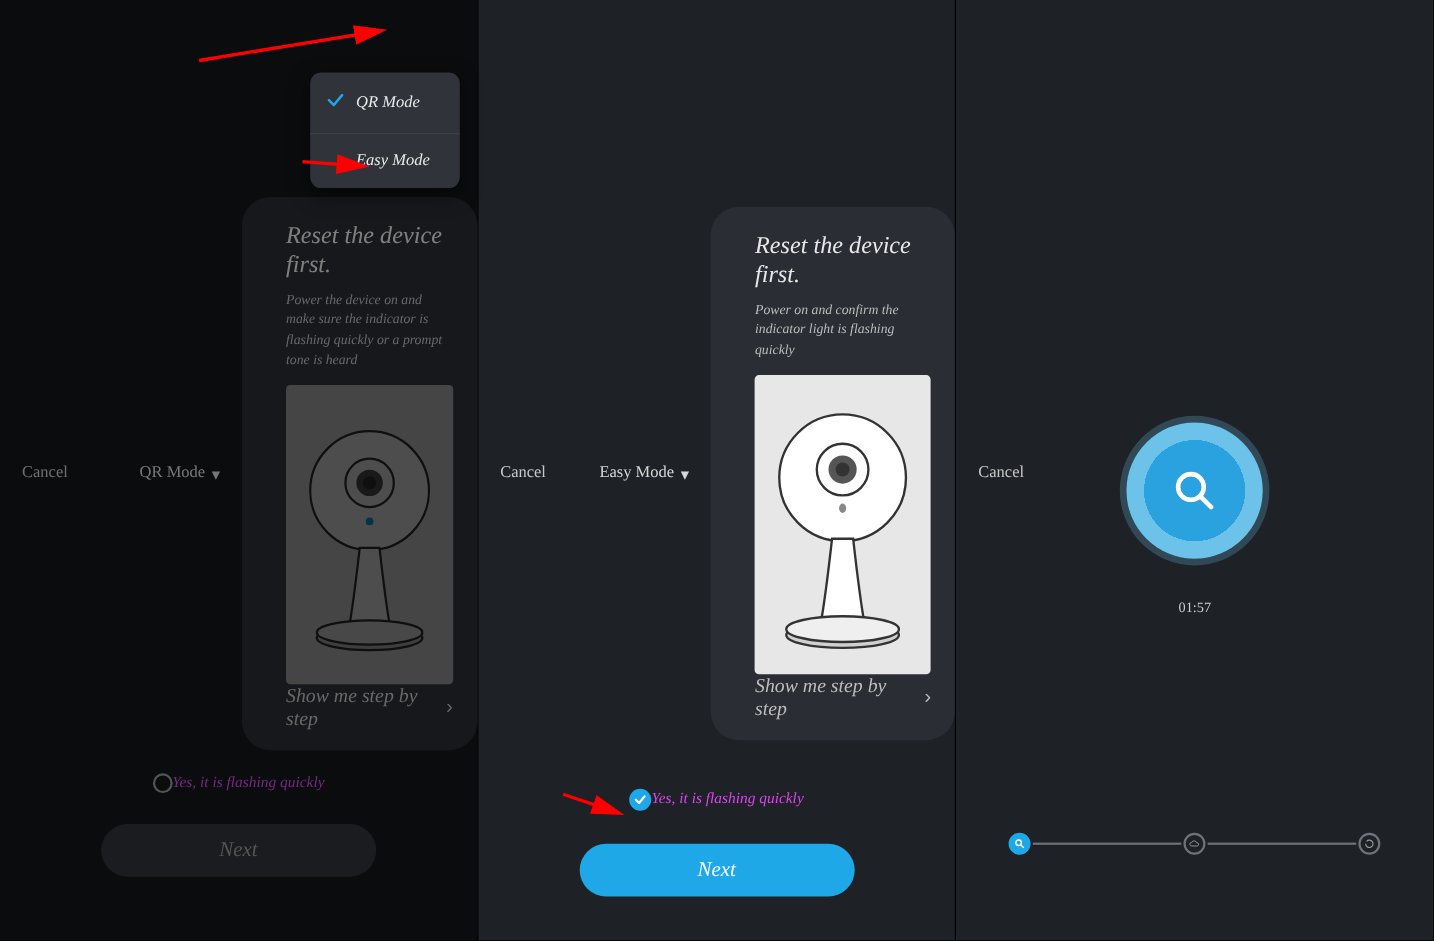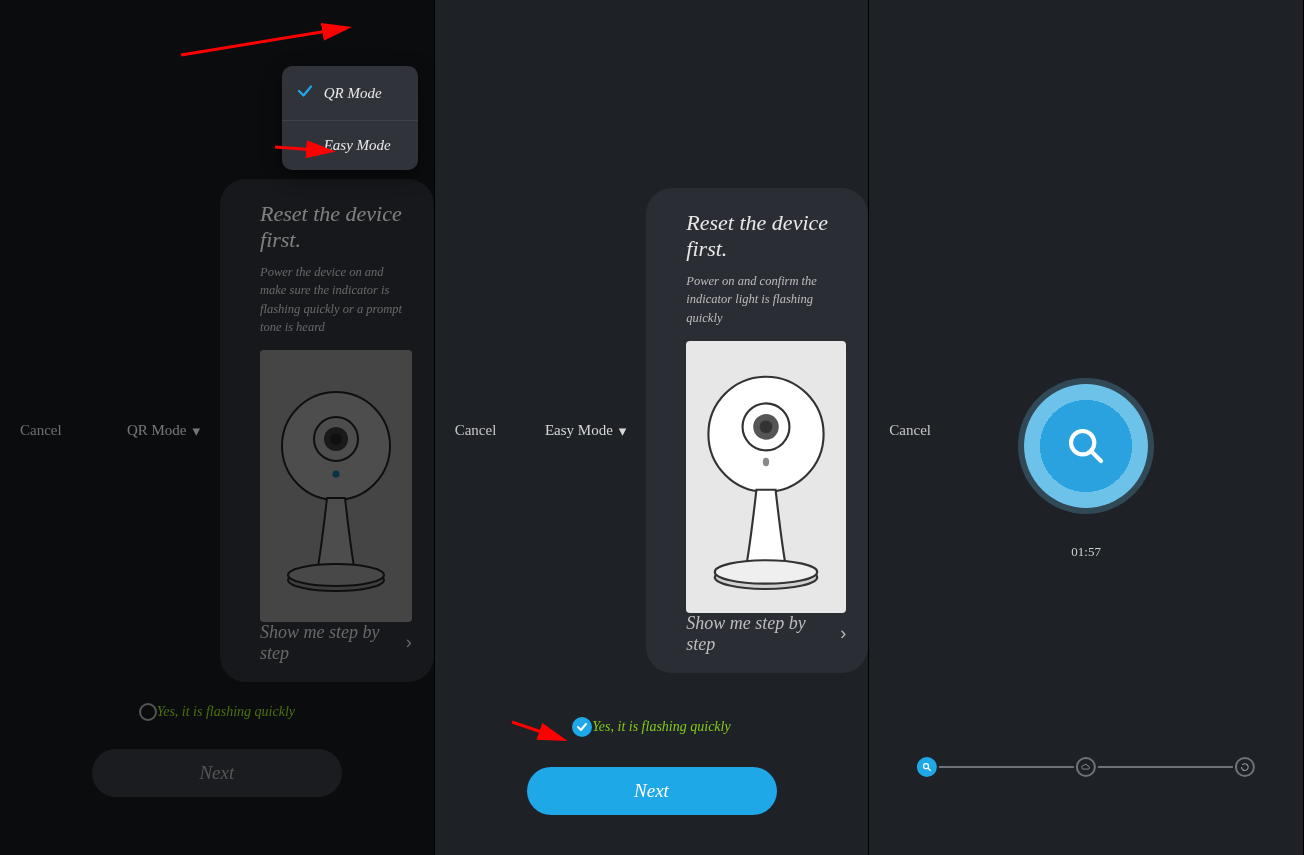--- a/index.html
+++ b/index.html
@@ -97,21 +97,21 @@
   }
   .confirm-row {
     position: absolute;
     left: 0;
     right: 0;
     display: flex;
     align-items: center;
     justify-content: center;
     gap: 0;
     font-size: 14px;
-    color: #84cc16;
+    color: #d946ef;
     font-style: italic;
   }
   .circle-unchecked {
     width: 18px;
     height: 18px;
     border: 2px solid #9a9a9a;
     border-radius: 50%;
   }
   .circle-checked {
     width: 20px;

